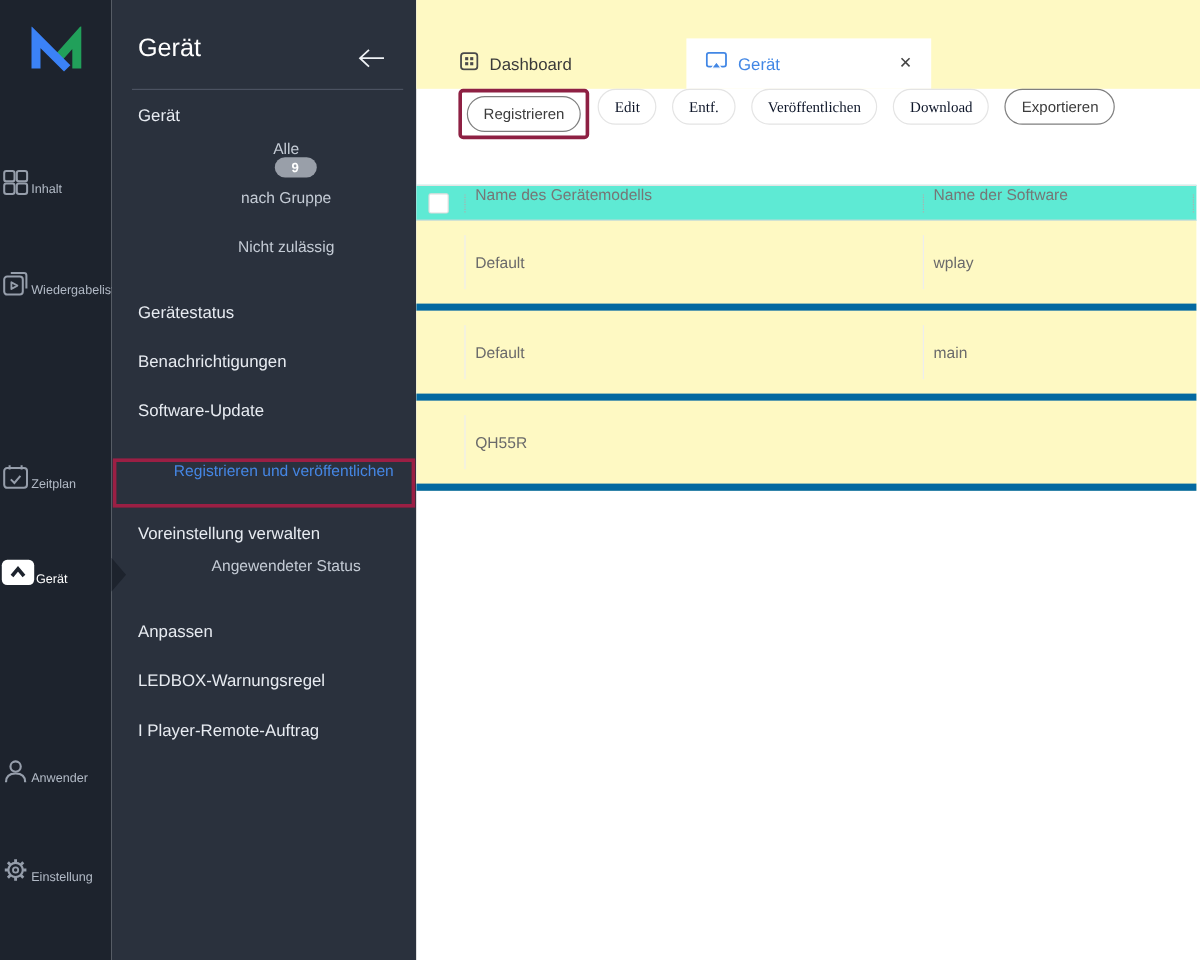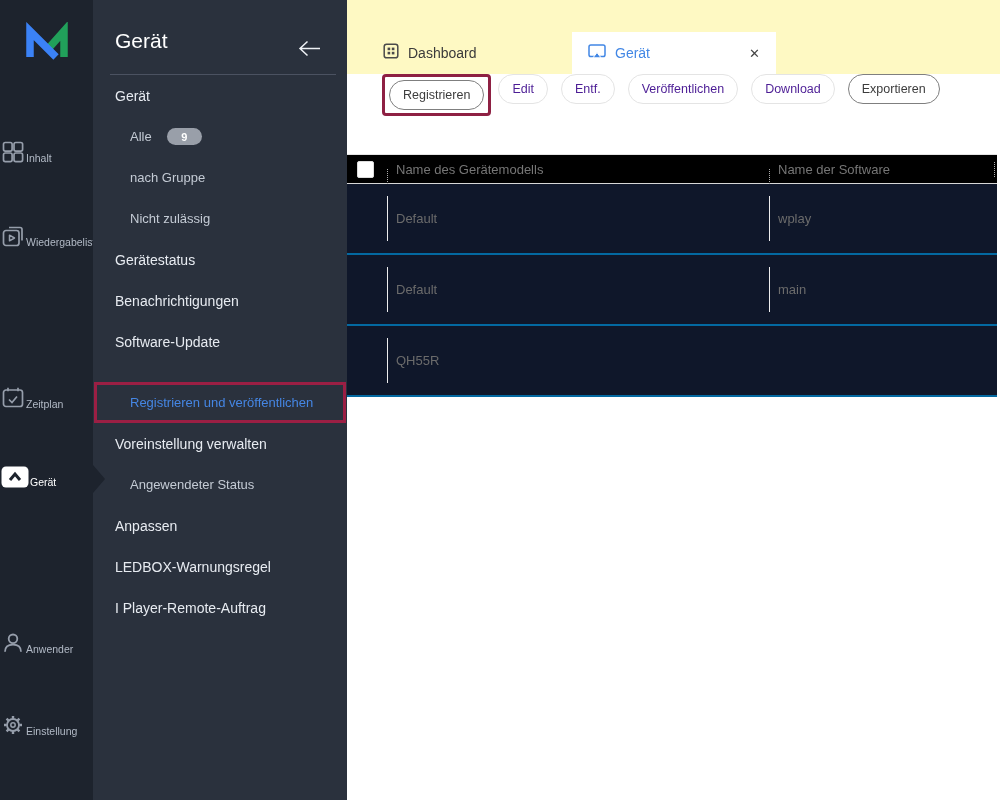--- a/index.html
+++ b/index.html
@@ -22,21 +22,21 @@
          border-left:12px solid #1d232d;}
 
   
   .sidebar{position:absolute;left:93px;top:0;width:254px;height:800px;background:#2a313d;}
   .sb-title{position:absolute;left:22px;top:29px;font-size:21px;color:#ffffff;}
   .collapse{position:absolute;right:26px;top:40px;cursor:pointer;}
   .sb-divider{position:absolute;left:17px;right:11px;top:74px;border-top:1px solid #4b5261;}
   .menu{position:absolute;left:0;top:75px;width:254px;}
   .mi{height:41px;display:flex;align-items:center;box-sizing:border-box;cursor:pointer;}
   .mi.l1{padding-left:22px;font-size:14px;color:#e7ebf1;}
-  .mi.l2{padding-left:37px;font-size:13px;color:#c4cbd5;}
+  .mi.l2{padding-left:37px;font-size:13px;color:#c4cbd5;flex-direction:column;}
   .mi.active{color:#4586e4;}
   .mi.annotated{border:3px solid #9b1f44;width:252px;margin-left:1px;padding-left:33px;margin-top:20px;}
   .badge{margin-left:15px;min-width:35px;height:17px;border-radius:9px;background:#999fa9;
          color:#fff;font-size:11px;font-weight:bold;display:flex;align-items:center;
          justify-content:center;}
 
   
   .main{position:absolute;left:347px;top:0;width:653px;height:800px;background:#fff;}
   .tabstrip{position:absolute;left:0;top:0;width:653px;height:74px;background:#fef9c3;}
   .tab{position:absolute;top:32px;height:42px;display:flex;align-items:center;gap:9px;
@@ -45,42 +45,42 @@
   .tab-dashboard .tab-label{font-size:14px;color:#3a3a3a;}
   .tab-active{left:225px;width:204px;background:#ffffff;padding-left:16px;}
   .tab-active .tab-label{font-size:14px;color:#4287e5;}
   .tab-close{position:absolute;right:16px;font-size:13px;color:#444;cursor:pointer;}
 
   .toolbar{position:absolute;left:0;top:74px;width:653px;height:80px;display:flex;
            align-items:flex-start;padding-left:35px;gap:13px;box-sizing:border-box;}
   .btn{height:30px;border-radius:15px;border:1px solid #7f7f7f;background:#fff;
        color:#3c3c3c;font-size:12.5px;padding:0 13px;cursor:pointer;
        font-family:"Liberation Sans",sans-serif;}
-  .btn.disabled{border-color:#e4e4e4;color:#4c1d95;cursor:default;}
+  .btn.disabled{border-color:#e4e4e4;color:#0f172a;cursor:default;font-family:Liberation Serif, serif;}
   .ann{border:3px solid #8e2043;border-radius:4px;padding:3px 4px;display:flex;
        margin-right:-6px;}
 
   
   .table{position:absolute;left:0;top:154px;width:650px;}
-  .thead{height:30px;background:#000000;border-top:1px solid #e4e4e4;
-         border-bottom:1px solid #d7d7d7;display:flex;align-items:center;
+  .thead{height:30px;background:#5eead4;border-top:1px solid #e4e4e4;
+         border-bottom:1px solid #d7d7d7;display:flex;
          box-sizing:border-box;position:relative;}
   .thead::after{content:"";position:absolute;right:2px;top:7px;height:15px;
                 border-left:1px dotted #aeaeae;}
   .col-check{width:40px;display:flex;align-items:center;padding-left:10px;
              box-sizing:border-box;}
   .checkbox{width:15px;height:15px;background:#fff;border:1px solid #dcdcdc;
             border-radius:2px;cursor:pointer;}
   .th{font-size:13px;color:#767676;position:relative;padding-left:9px;
       box-sizing:border-box;}
   .th::before{content:"";position:absolute;left:0;top:7px;height:15px;
               border-left:1px dotted #aeaeae;}
   .c1{width:382px;} .c2{width:228px;}
-  .row{height:69px;border-bottom:2px solid #0369a1;display:flex;align-items:flex-start;
-       position:relative;cursor:pointer;background:#0f172a;}
+  .row{height:69px;border-bottom:6px solid #0369a1;display:flex;align-items:flex-start;
+       position:relative;cursor:pointer;background:#fef9c3;}
   .cell{font-size:13px;color:#6b6b6b;position:relative;padding-left:9px;
         box-sizing:border-box;height:100%;display:flex;align-items:center;}
   .cell.c1::before,.cell.c2::before{content:"";position:absolute;left:0;top:12px;
         bottom:12px;border-left:1px solid #ededee;}
 </style>
 </head>
 <body>
 
 <div id="app">
 

